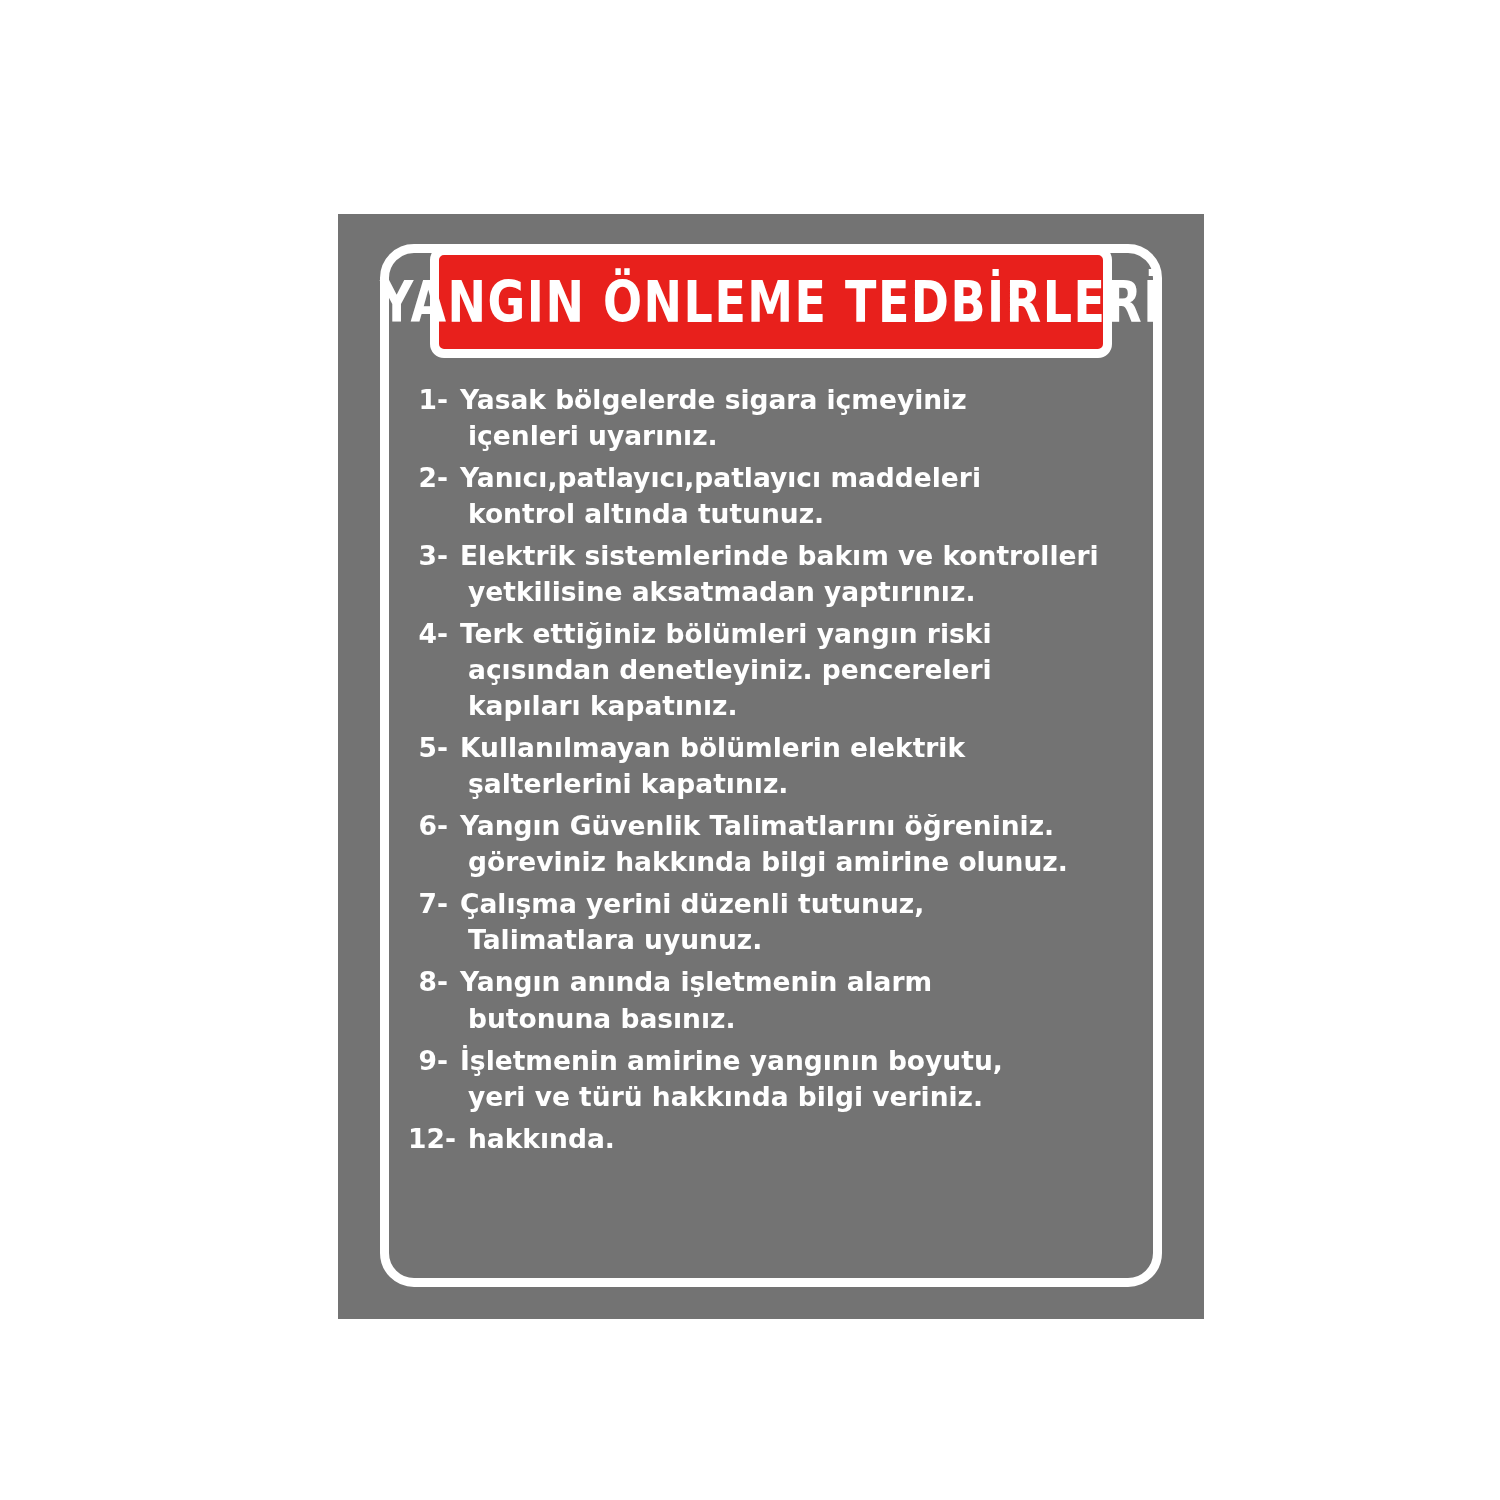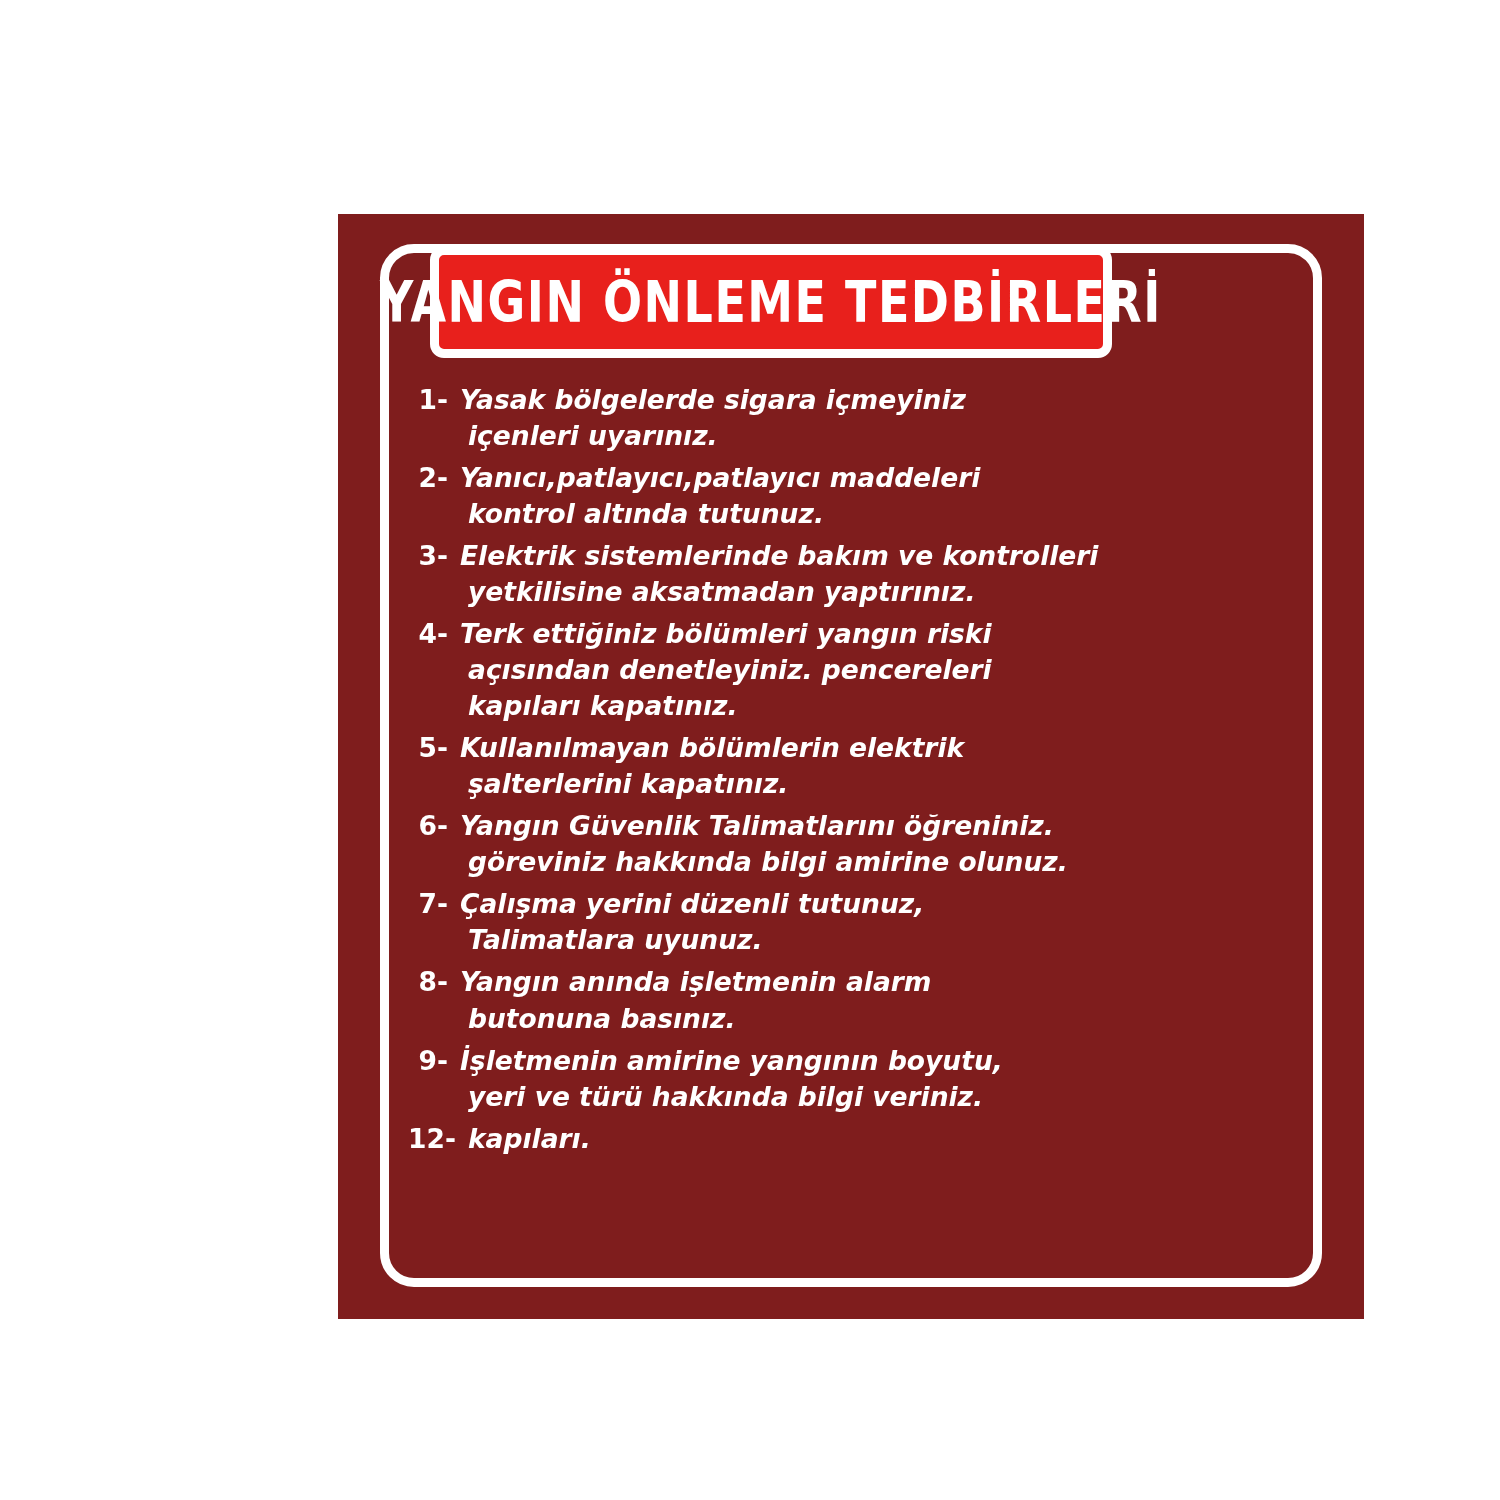--- a/index.html
+++ b/index.html
@@ -17,23 +17,23 @@
     height: 1500px;
     background: #ffffff;
     overflow: hidden;
   }
 
   
   .sign {
     position: absolute;
     left: 338px;
     top: 214px;
-    width: 1026px;
+    width: 866px;
     height: 1105px;
-    background: #7f1d1d;
+    background: #737373;
     box-sizing: border-box;
   }
 
   
   .frame {
     position: absolute;
     left: 42px;
     top: 30px;
     right: 42px;
     bottom: 32px;
@@ -101,21 +101,20 @@
     white-space: nowrap;
   }
 
   .item .body {
     flex: 1 1 auto;
   }
 
   .item .line {
     display: block;
     white-space: nowrap;
-    font-style: italic;
   }
 
   .item .line.indent {
     padding-left: 8px;
   }
 </style>
 </head>
 <body>
 
 <div id="stage">
@@ -189,20 +188,20 @@
         <div class="item">
           <span class="num">9-</span>
           <span class="body">
             <span class="line">İşletmenin amirine  yangının boyutu,</span>
             <span class="line indent">yeri ve türü hakkında bilgi veriniz.</span>
           </span>
         </div>
         <div class="item">
           <span class="num">12-</span>
           <span class="body">
-            <span class="line indent">kapıları.</span>
+            <span class="line indent">hakkında.</span>
           </span>
         </div>
       </div>
 
   </div>
 
 </div>
 
 </body></html>

